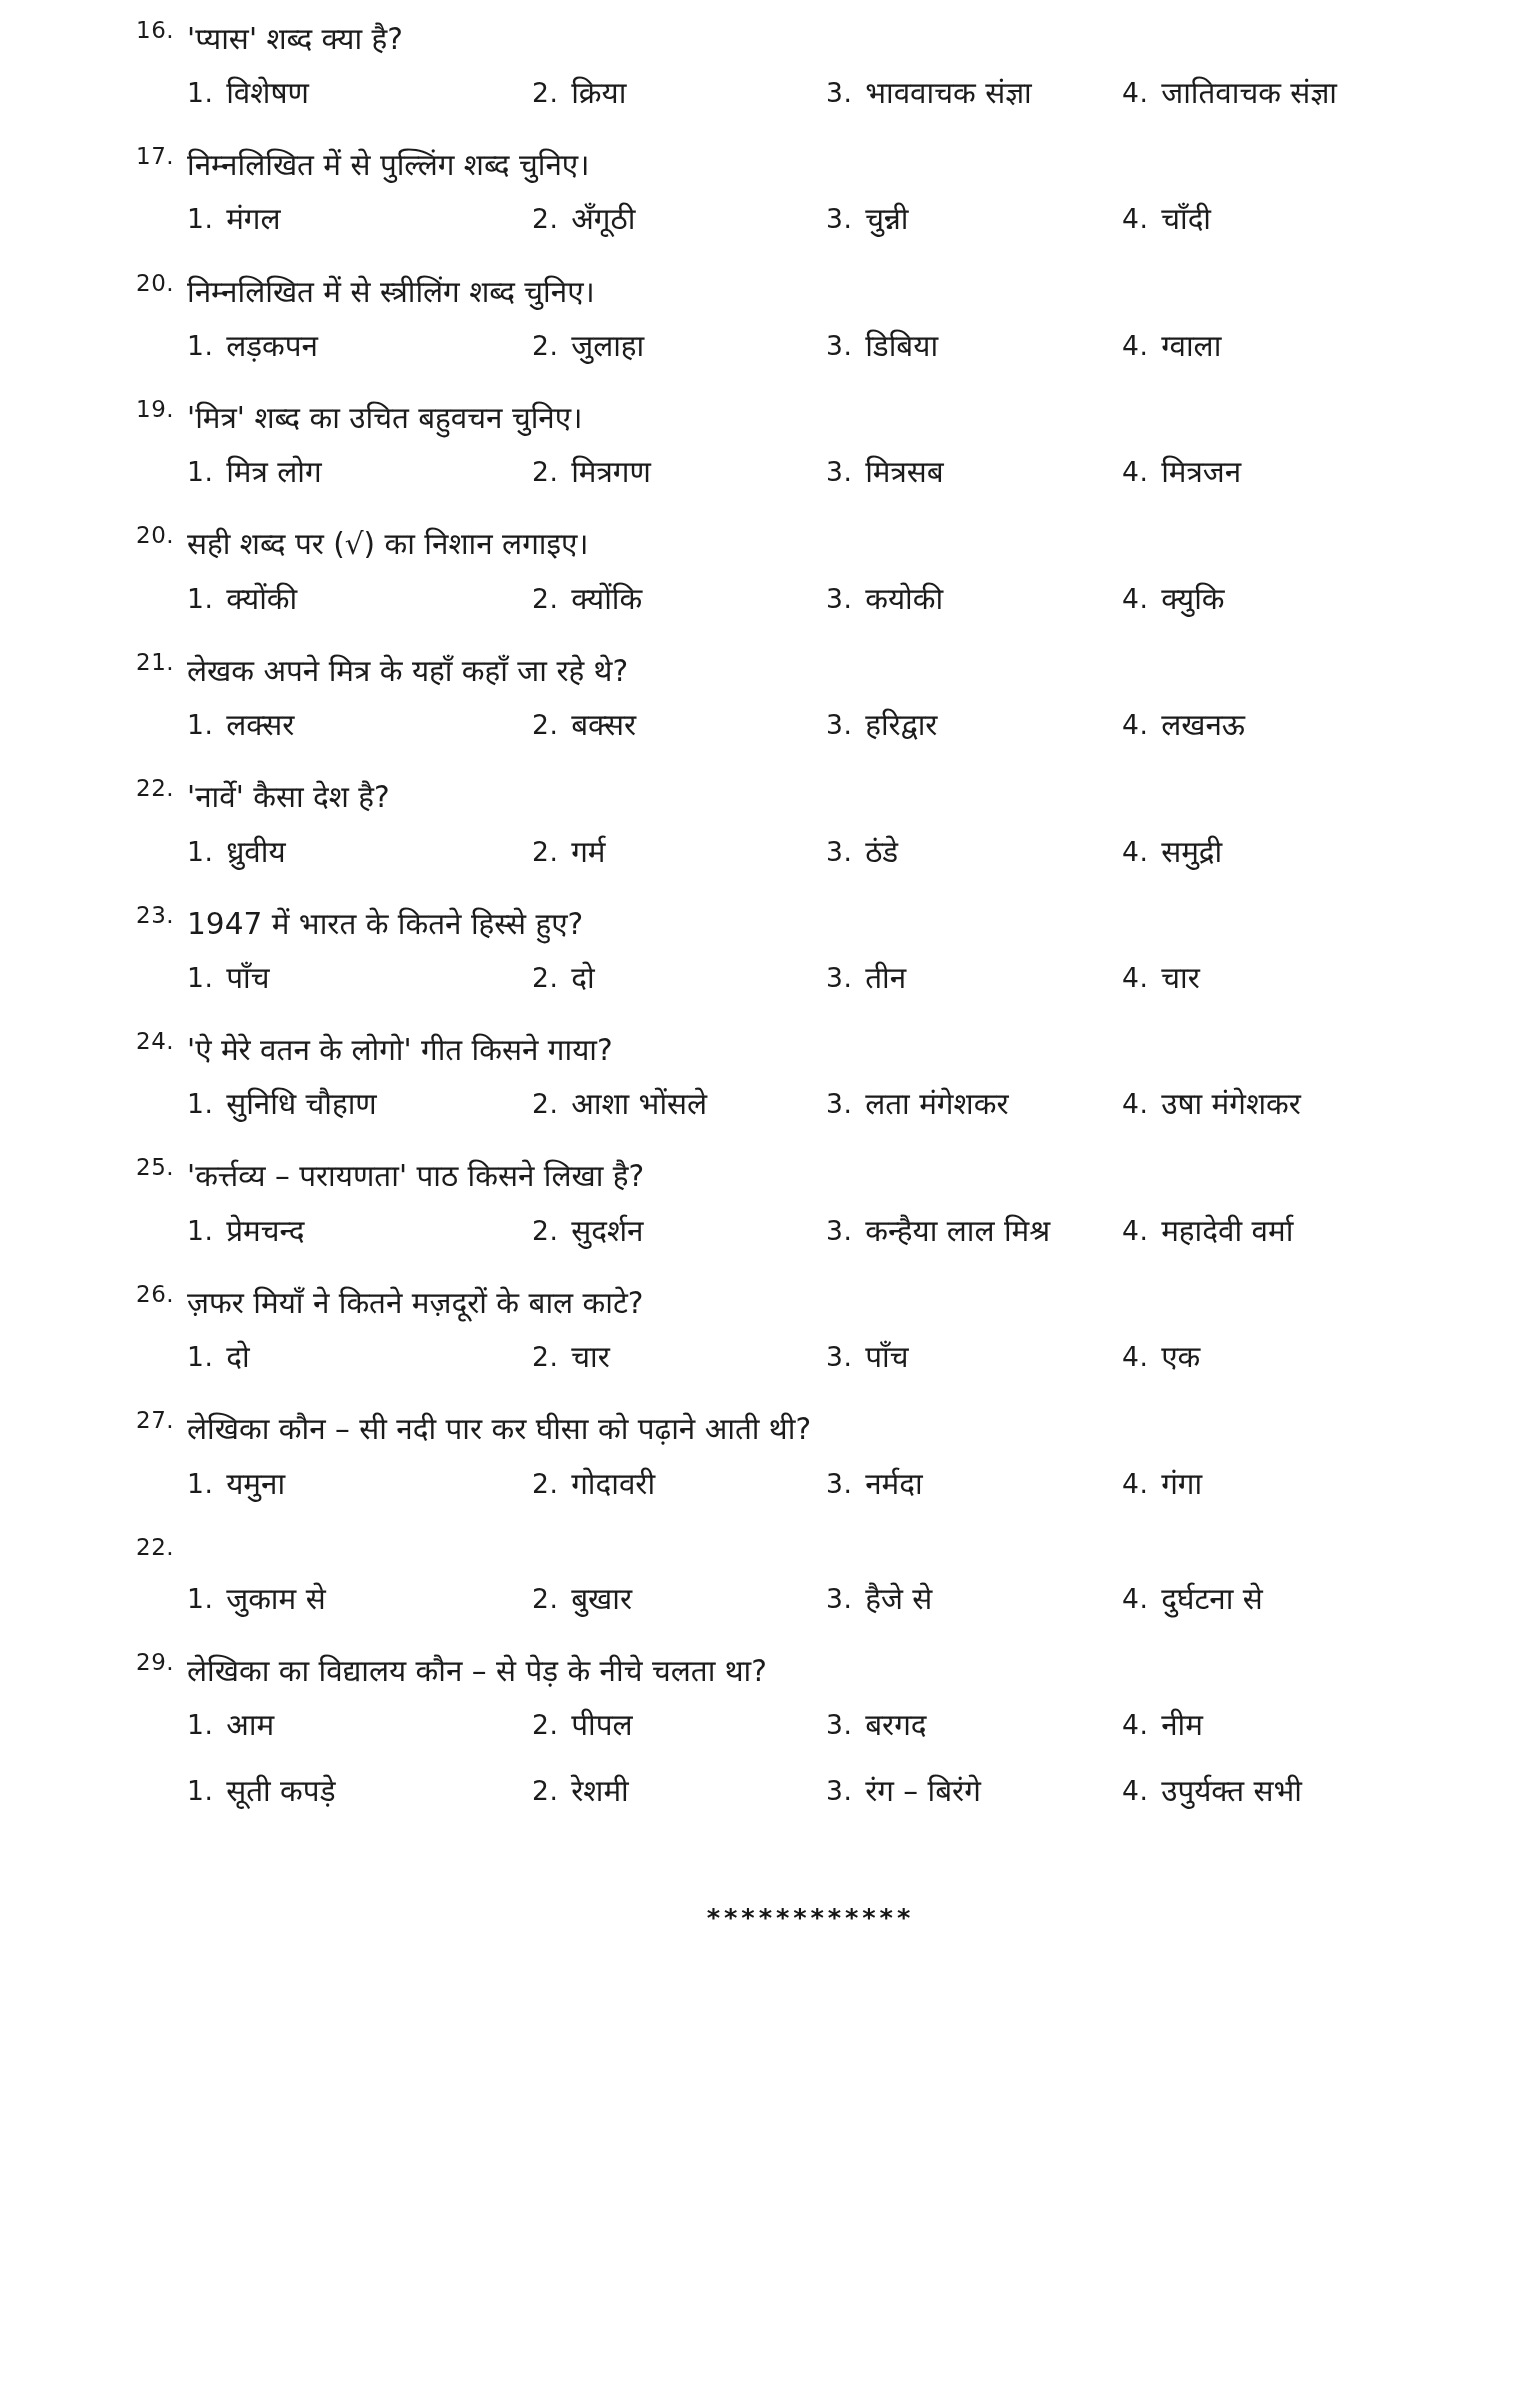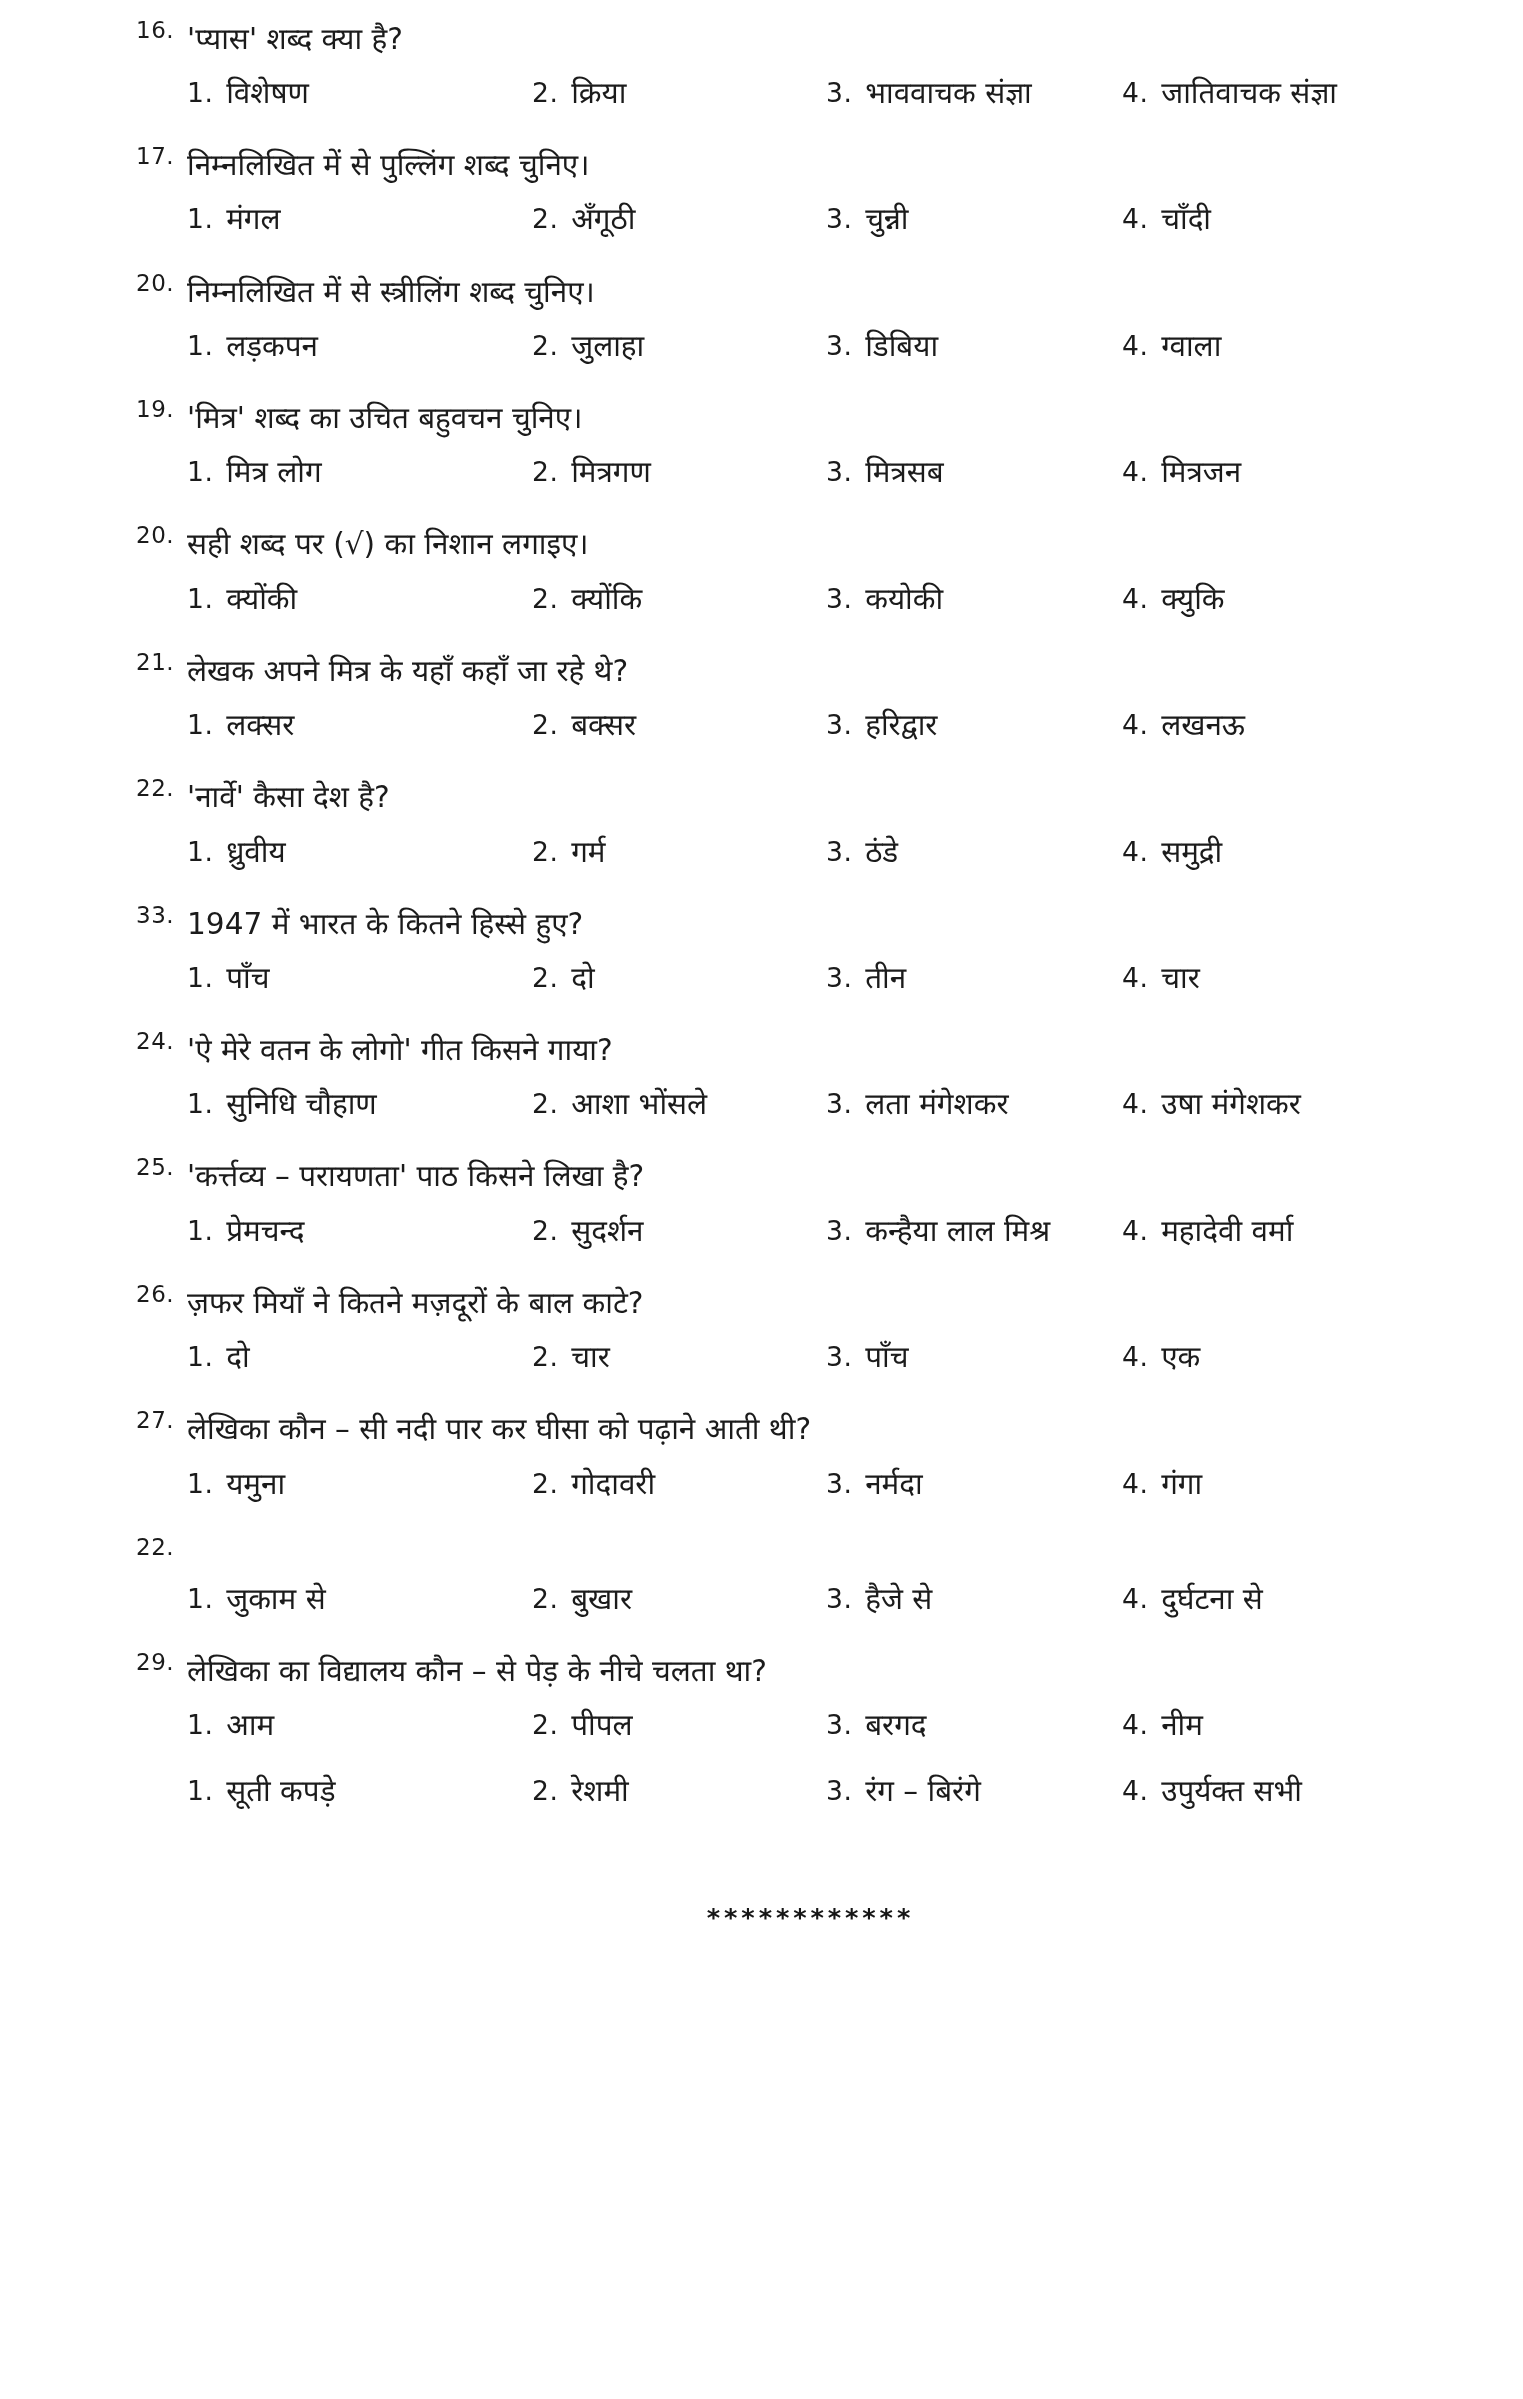--- a/index.html
+++ b/index.html
@@ -243,21 +243,21 @@
       </span>
       <span class="opt">
         <span class="opt-num">4.</span>
         <span class="opt-label">समुद्री</span>
       </span>
     </div>
   </div>
 
   <div class="question">
     <div class="q-line">
-      <span class="q-num">33.</span>
+      <span class="q-num">23.</span>
       <span class="q-text">1947 में भारत के कितने हिस्से हुए?</span>
     </div>
     <div class="opt-row">
       <span class="opt">
         <span class="opt-num">1.</span>
         <span class="opt-label">पाँच</span>
       </span>
       <span class="opt">
         <span class="opt-num">2.</span>
         <span class="opt-label">दो</span>

